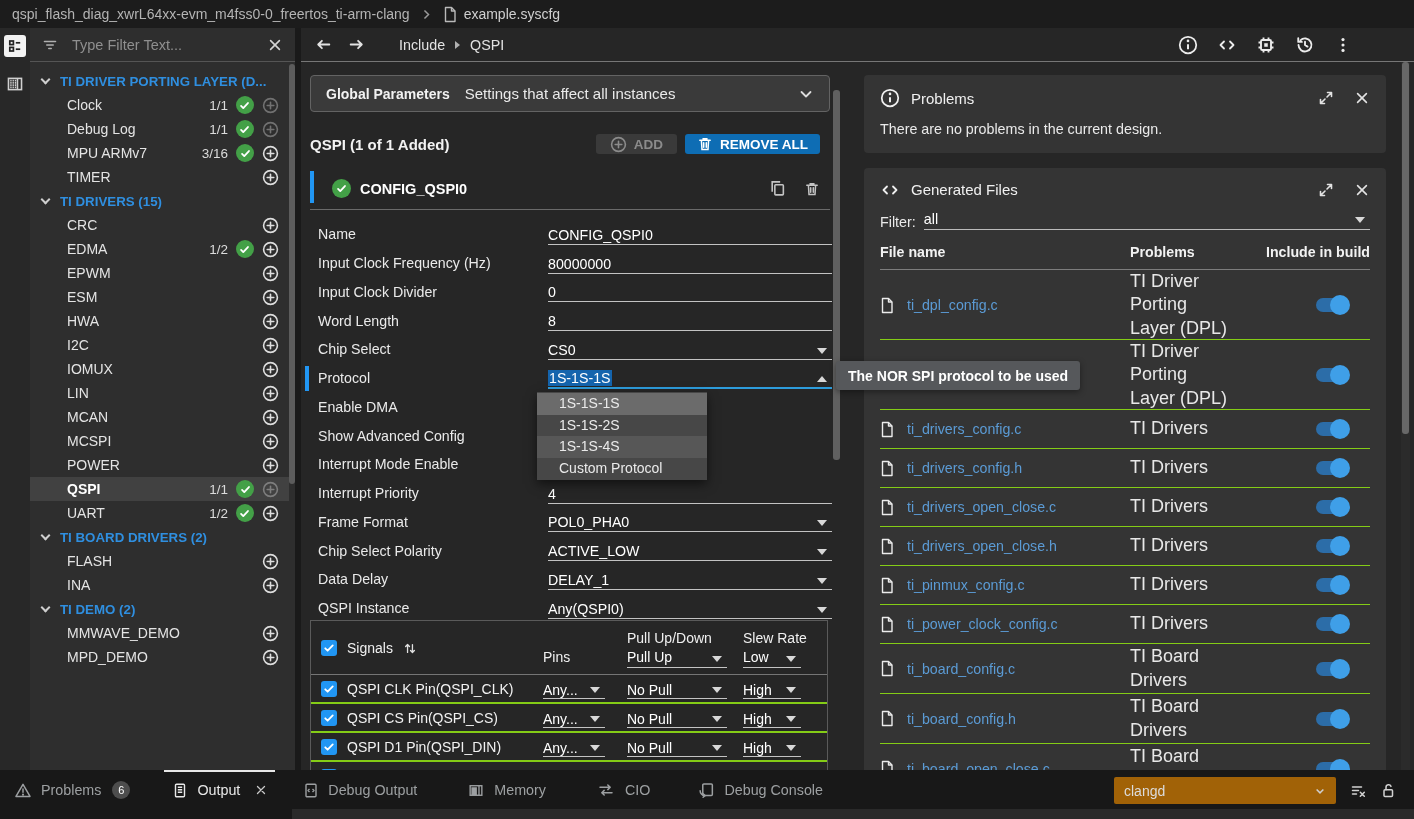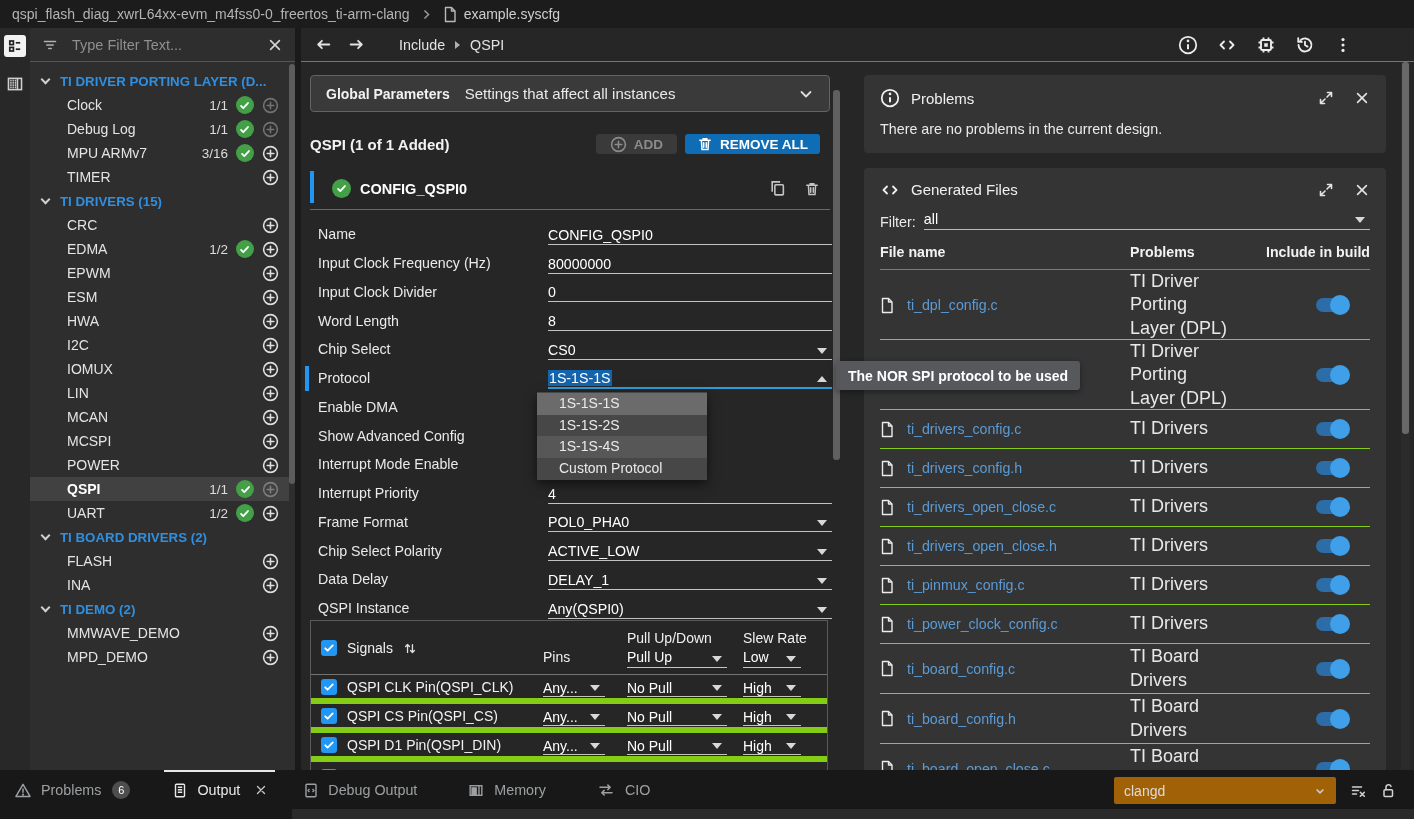--- a/index.html
+++ b/index.html
@@ -94,21 +94,21 @@
   .dditem.dd-hov{background:#575757;}
 
   .signals{position:absolute;left:8px;right:12px;top:558px;border:1px solid #5a5a5a;background:#262626;}
   .sighead{display:grid;grid-template-columns:222px 84px 116px 1fr;padding:7px 10px 6px 10px;border-bottom:1px solid #757575;align-items:end;}
   .sighead .hcell{font-size:14px;color:#f0f0f0;}
   .sig-name{display:flex;align-items:center;gap:10px;align-self:center;}
   .sort-ic{color:#e0e0e0;}
   .hgroup{line-height:1.45;}
   .hval{display:flex;align-items:flex-end;position:relative;border-bottom:1px solid #c4c4c4;height:20px;margin-right:16px;font-size:14px;color:#fff;}
   .checkbox{width:16px;height:16px;border-radius:3px;background:var(--accent);display:flex;align-items:center;justify-content:center;color:#fff;flex:0 0 auto;cursor:pointer;}
-  .sigrow{display:grid;grid-template-columns:222px 84px 116px 1fr;padding:0 10px;height:29px;align-items:center;border-bottom:6px solid #84cc16;}
+  .sigrow{display:grid;grid-template-columns:222px 84px 116px 1fr;padding:0 10px;height:29px;align-items:center;border-bottom:2px solid #84cc16;}
   .sigrow:last-child{border-bottom:none;}
   .srlabel{display:flex;align-items:center;gap:10px;font-size:14px;color:#f2f2f2;}
   .uline{position:relative;border-bottom:1px solid #c4c4c4;height:20px;display:flex;align-items:flex-end;font-size:14px;color:#fff;margin-right:16px;}
   .uline.pincell{margin-right:22px;}
 
   .mid-scroll{position:absolute;left:531px;top:28px;width:7px;bottom:0;}
   .mid-scroll .thumb{position:absolute;top:0;width:7px;height:370px;background:#606060;border-radius:3px;}
 
   
   .right-col{position:absolute;left:550px;width:549px;top:0;bottom:0;}
@@ -1104,20 +1104,30 @@
           <span>Memory</span>
         </div>
         <div class="tab" style="margin-right: 40px;">
           <span class="icon">
             <svg width="20" height="16" viewBox="0 0 18 16" fill="none" stroke="currentColor" stroke-width="1.5" stroke-linecap="round" stroke-linejoin="round">
               <path d="M3 5.3h10M10.8 3l2.4 2.3-2.4 2.3M15 10.7H5M7.2 8.4L4.8 10.7l2.4 2.3"></path>
             </svg>
           </span>
           <span>CIO</span>
         </div>
+        <div class="tab" style="margin-right: 0px;">
+          <span class="icon">
+            <svg width="17" height="17" viewBox="0 0 16 16" fill="none" stroke="currentColor" stroke-width="1.4" stroke-linejoin="round">
+              <rect x="4.5" y="1.8" width="9" height="11" rx="1"></rect>
+              <path d="M2 8.2a4.6 4.6 0 0 0 4.6 4.6" stroke-linecap="round"></path>
+              <path d="M4.8 11l1.8 1.8-1.8 1.6" stroke-linecap="round"></path>
+            </svg>
+          </span>
+          <span>Debug Console</span>
+        </div>
       </div>
     <div class="bb-right">
       <div class="lang-select">
         <span>clangd</span>
         <span class="icon">
             <svg width="12" height="12" viewBox="0 0 16 16" fill="none" stroke="currentColor" stroke-width="2">
               <path d="M3.5 6L8 10.5 12.5 6"></path>
             </svg>
           </span>
       </div>

